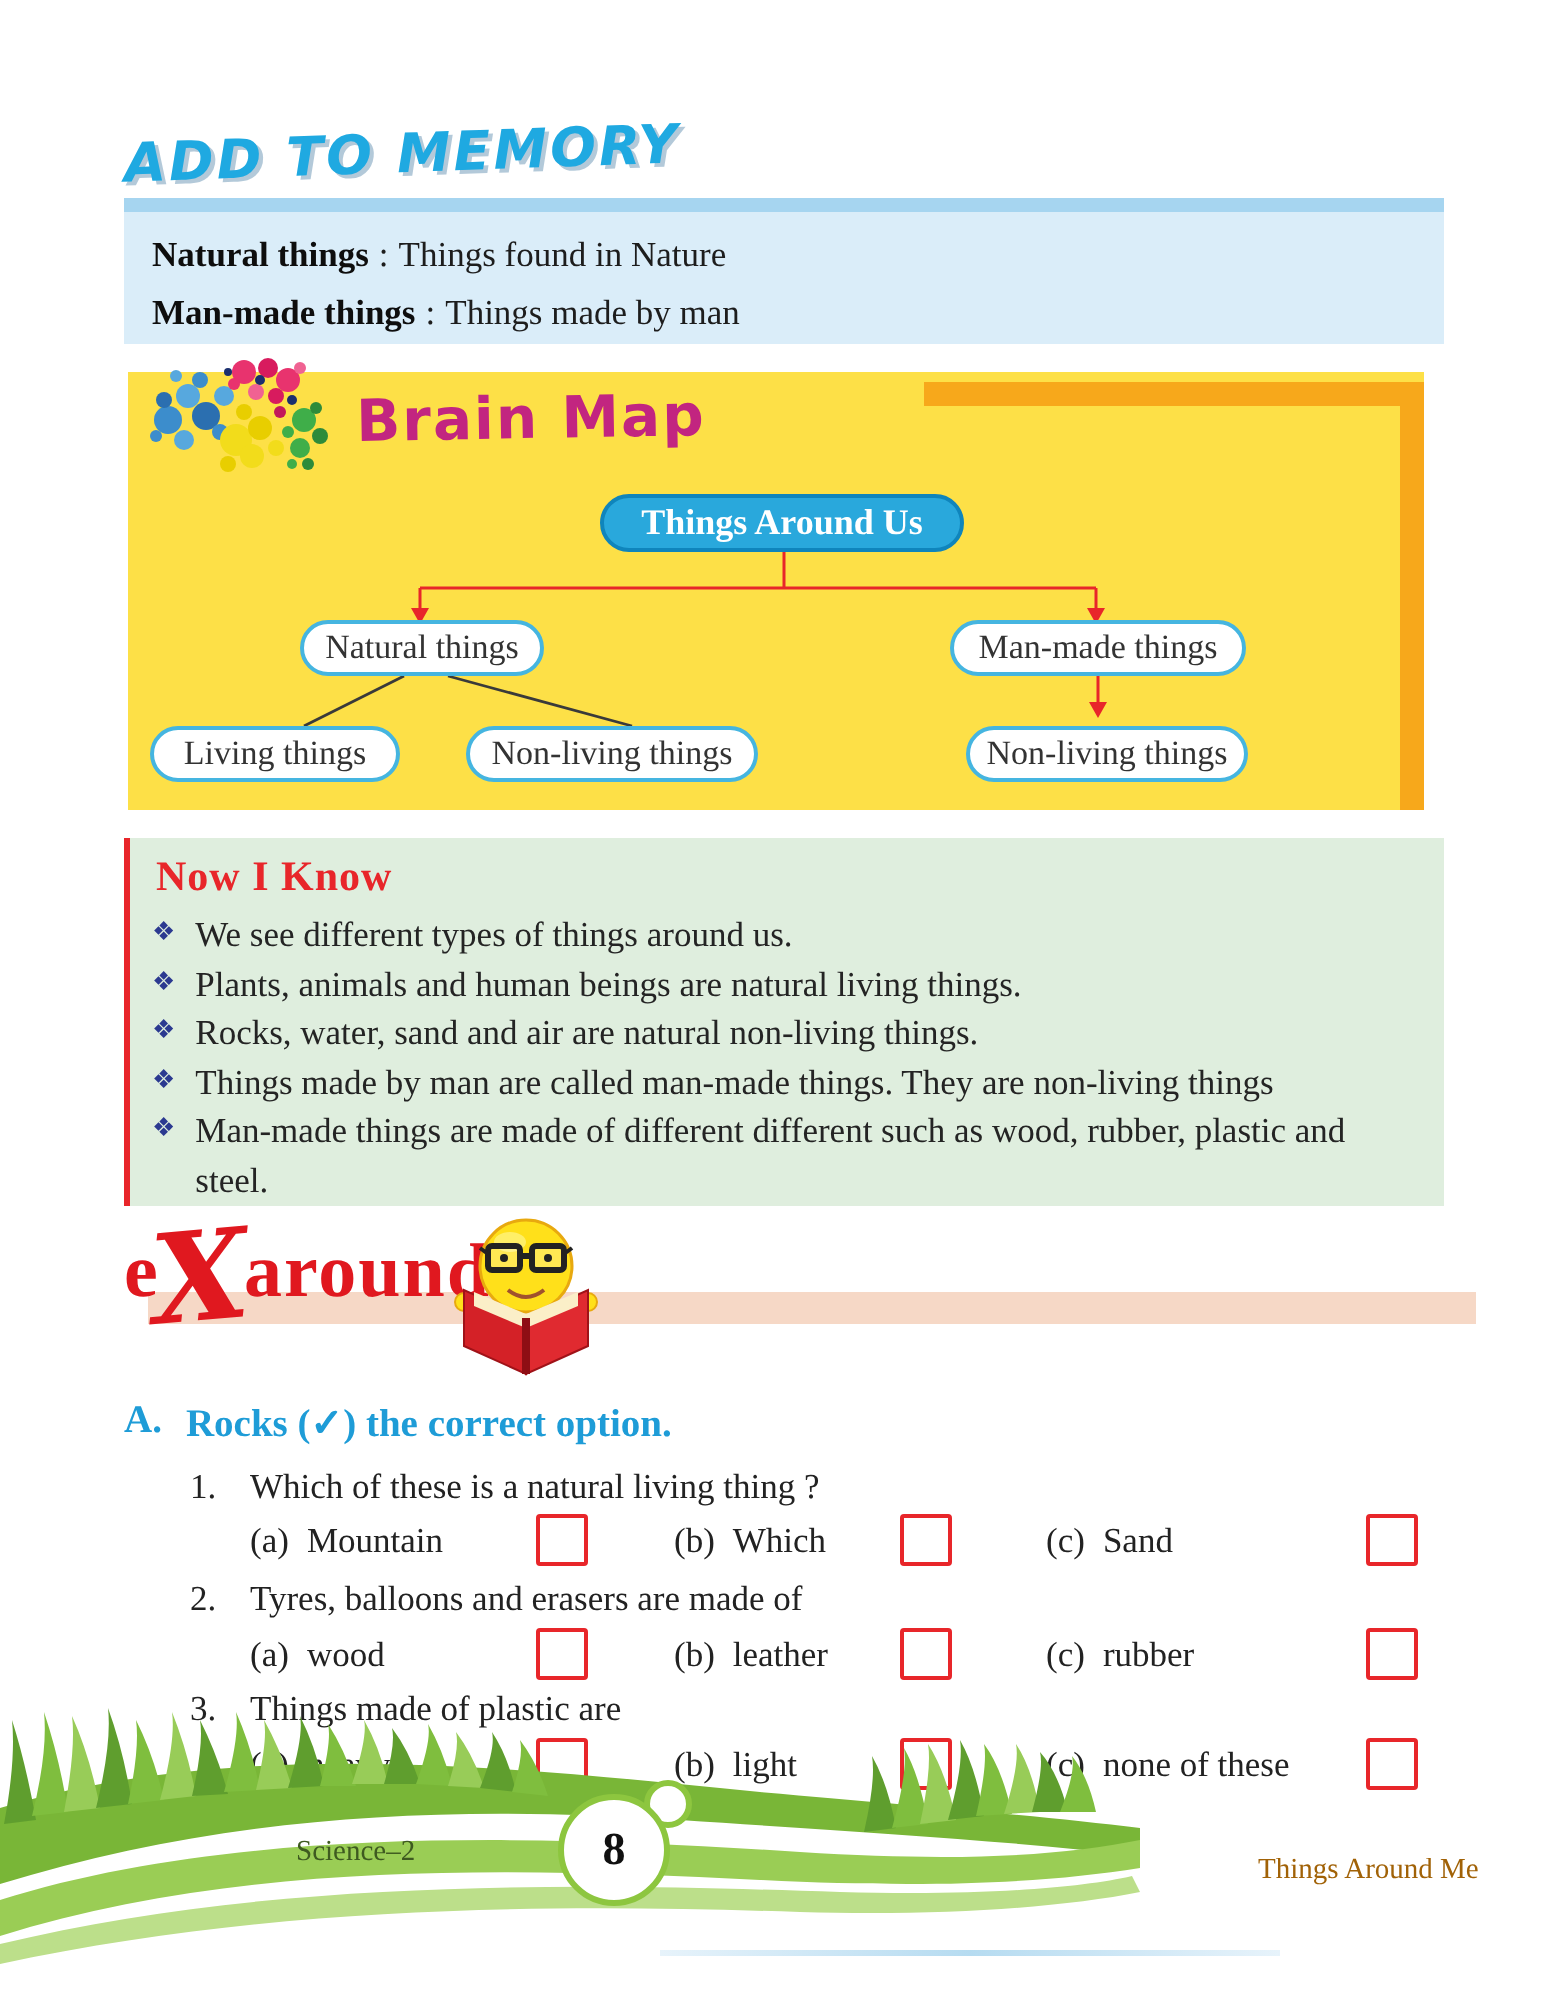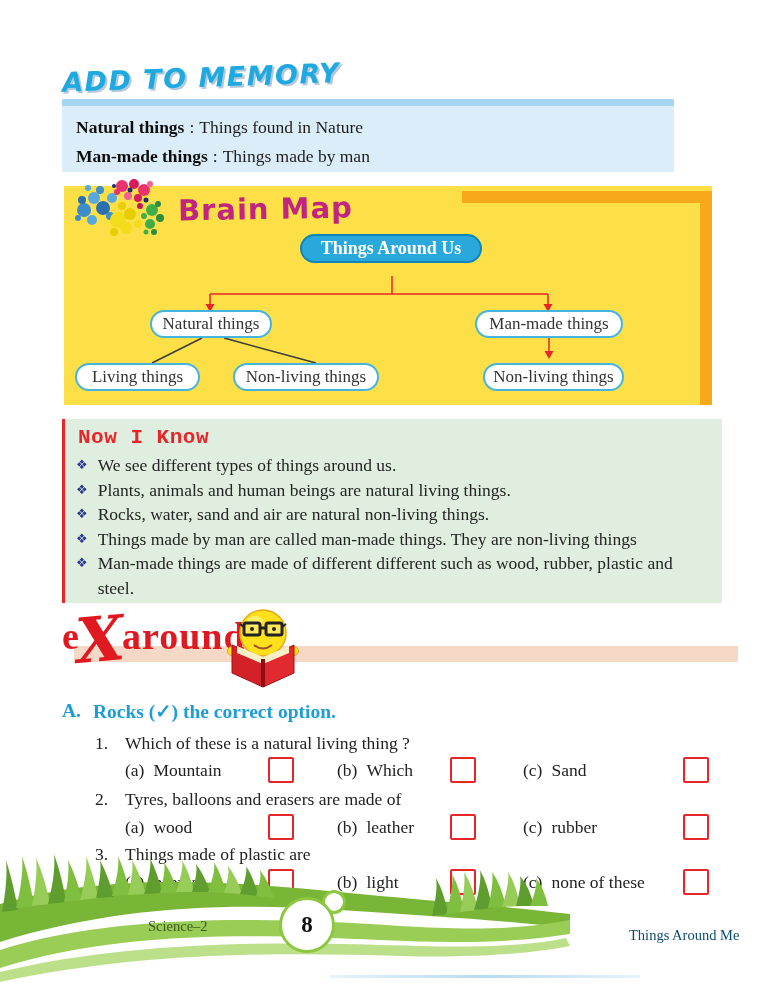--- a/index.html
+++ b/index.html
@@ -10,21 +10,21 @@
 
   
   .atm-title {
     position:absolute; left:62px; top:62px; z-index:2;
     font-family:"DejaVu Sans", sans-serif; font-style:italic; font-weight:bold;
     font-size:27px; letter-spacing:1.5px; color:#1FA9E1;
     transform:rotate(-2deg);
     text-shadow:2px 2px 0 rgba(18,88,138,0.32), 0 0 1px #fff;
   }
   .memory-box {
-    position:absolute; left:62px; top:99px; width:612px; height:73px;
+    position:absolute; left:62px; top:99px; width:660px; height:73px;
     background:#DAEDF9; border-top:7px solid #A6D5F0; box-sizing:border-box;
     padding:7px 16px 0 14px;
   }
   .memory-line { font-size:17.5px; line-height:29px; color:#1d1d1d; }
   .memory-term { font-weight:bold; color:#0e0e0e; }
   .memory-sep { margin:0 5px; }
 
   
   .brainmap {
     position:absolute; left:64px; top:186px; width:648px; height:219px;
@@ -41,35 +41,35 @@
   .bm-svg { position:absolute; left:0; top:0; width:648px; height:219px; pointer-events:none; }
   .node {
     position:absolute; display:flex; align-items:center; justify-content:center;
     background:#fff; border:2px solid #45B5E0; border-radius:15px;
     font-size:17px; color:#333; box-sizing:border-box; white-space:nowrap;
   }
   .node-root {
     background:#29A8DC; border-color:#0F85BC; color:#fff;
     font-weight:bold; font-size:18px;
   }
-  .n-root     { left:236px; top:48px;  width:182px; height:29px; }
+  .n-root     { left:236px; top:61px;  width:182px; height:29px; }
   .n-natural  { left:86px;  top:124px; width:122px; height:28px; }
   .n-manmade  { left:411px; top:124px; width:148px; height:28px; }
   .n-living   { left:11px;  top:177px; width:125px; height:28px; }
   .n-nonliv-l { left:169px; top:177px; width:146px; height:28px; }
   .n-nonliv-r { left:419px; top:177px; width:141px; height:28px; }
 
   
   .nik {
     position:absolute; left:62px; top:419px; width:660px; height:184px;
     background:#DFEEDE; border-left:3px solid #E8262A; box-sizing:border-box;
     padding:5px 14px 0 11px;
   }
   .nik-title {
-    font-family:Liberation Mono, monospace; font-weight:bold; font-size:21px;
+    font-family:Liberation Serif, serif; font-weight:bold; font-size:21px;
     color:#E8262A; letter-spacing:0.5px; margin:2px 0 4px 2px;
   }
   .nik-item { display:flex; gap:10px; font-size:17.5px; line-height:24.5px; color:#242424; }
   .nik-bullet { color:#2B3990; font-size:13px; line-height:24.5px; flex:0 0 auto; font-family:"DejaVu Sans", sans-serif; }
 
   
   .ex-header { position:absolute; left:62px; top:612px; width:676px; height:84px; }
   .ex-bar { position:absolute; left:12px; top:34px; width:664px; height:16px; background:#F6D8C6; }
   .ex-word {
     position:absolute; left:0; top:2px; z-index:2;
@@ -108,21 +108,21 @@
   .page-badge {
     position:absolute; left:279px; top:897px; width:56px; height:56px; z-index:4;
     background:#fff; border:3px solid #8DC63F; border-radius:50%; box-sizing:border-box;
     display:flex; align-items:center; justify-content:center;
     font-weight:bold; font-size:23px; color:#101010;
   }
   .page-badge-small {
     position:absolute; left:322px; top:890px; width:24px; height:24px; z-index:3;
     background:#fff; border:3px solid #8DC63F; border-radius:50%; box-sizing:border-box;
   }
-  .chapter-title { position:absolute; left:629px; top:927px; font-size:14.5px; color:#0c4a6e; }
+  .chapter-title { position:absolute; left:629px; top:927px; font-size:14.5px; color:#a16207; }
   .bottom-strip {
     position:absolute; left:330px; top:975px; width:310px; height:3px;
     background:linear-gradient(to right,#e3f1fa,#a9d5ee,#e3f1fa); opacity:.85;
   }
 </style>
 </head>
 <body>
 
 <div class="page">
 

